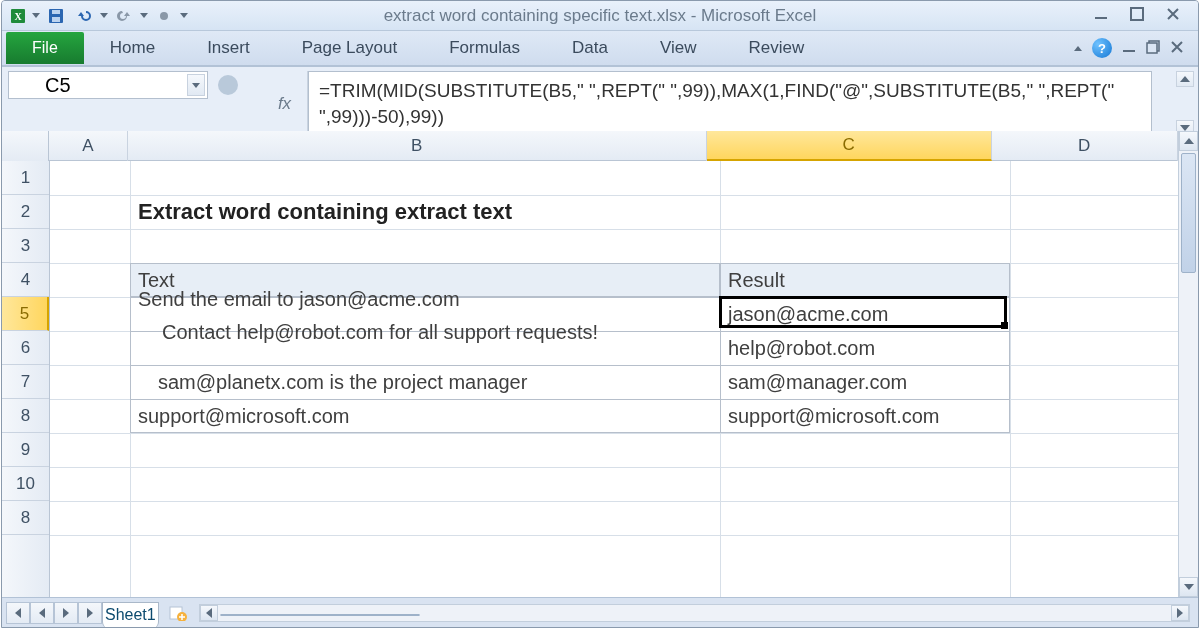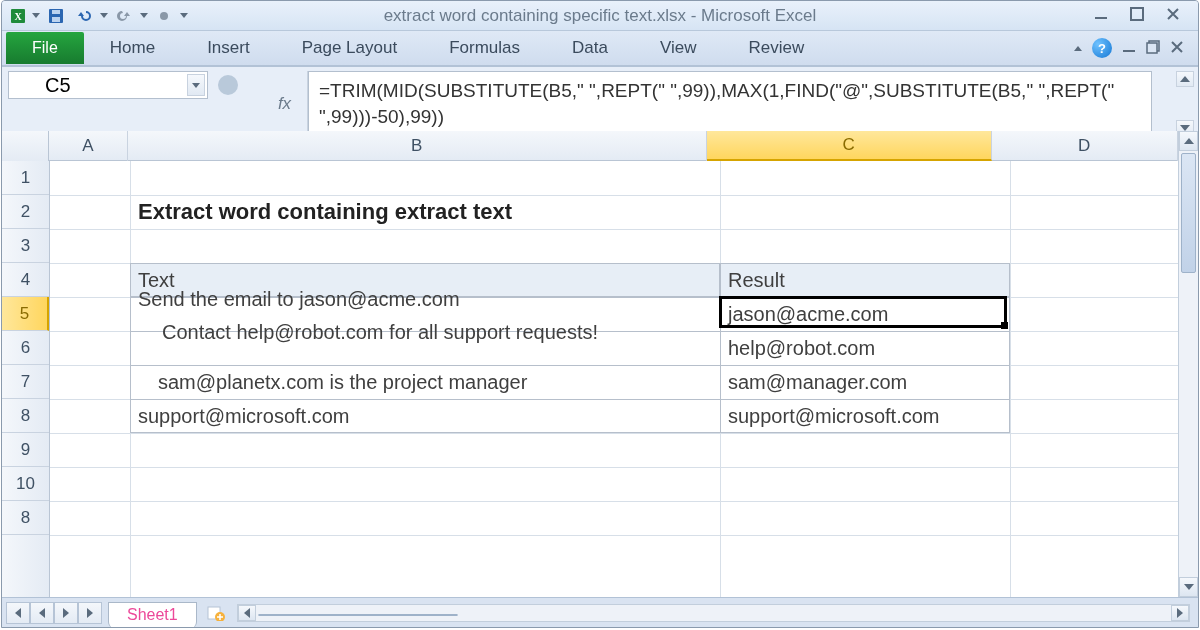--- a/index.html
+++ b/index.html
@@ -279,29 +279,28 @@
     display:flex; align-items:center;
   }
   .nav-arrows { display:flex; gap:0; padding-left:4px; }
   .nav-arrows .nbtn {
     width:24px;height:22px;border:1px solid #b6c4d6;
     background:linear-gradient(#f4f7fb,#e4ebf4);
     display:flex;align-items:center;justify-content:center;
     color:#5f7185;
   }
   .sheet-tab {
-    margin-left:6px;
     background:#fff;
-    height:26px; padding:0 18px;
+    height:26px; padding:0 2px;
     border:1px solid #aab8c9;
     border-bottom:none;
     border-radius:0 0 6px 6px;
     transform: translateY(2px);
     display:flex;align-items:center;
-    font-size:16px; color:#ec4899;
+    font-size:16px; color:#0c4a6e;
   }
   .new-sheet {
     width:26px;height:22px; margin-left:6px;
     display:flex;align-items:center;justify-content:center;
     color:#d98a00;
   }
   .hscroll {
     flex:1; margin:0 8px;
     height:18px; border:1px solid #c2cedc;
     background:#eef2f8;

